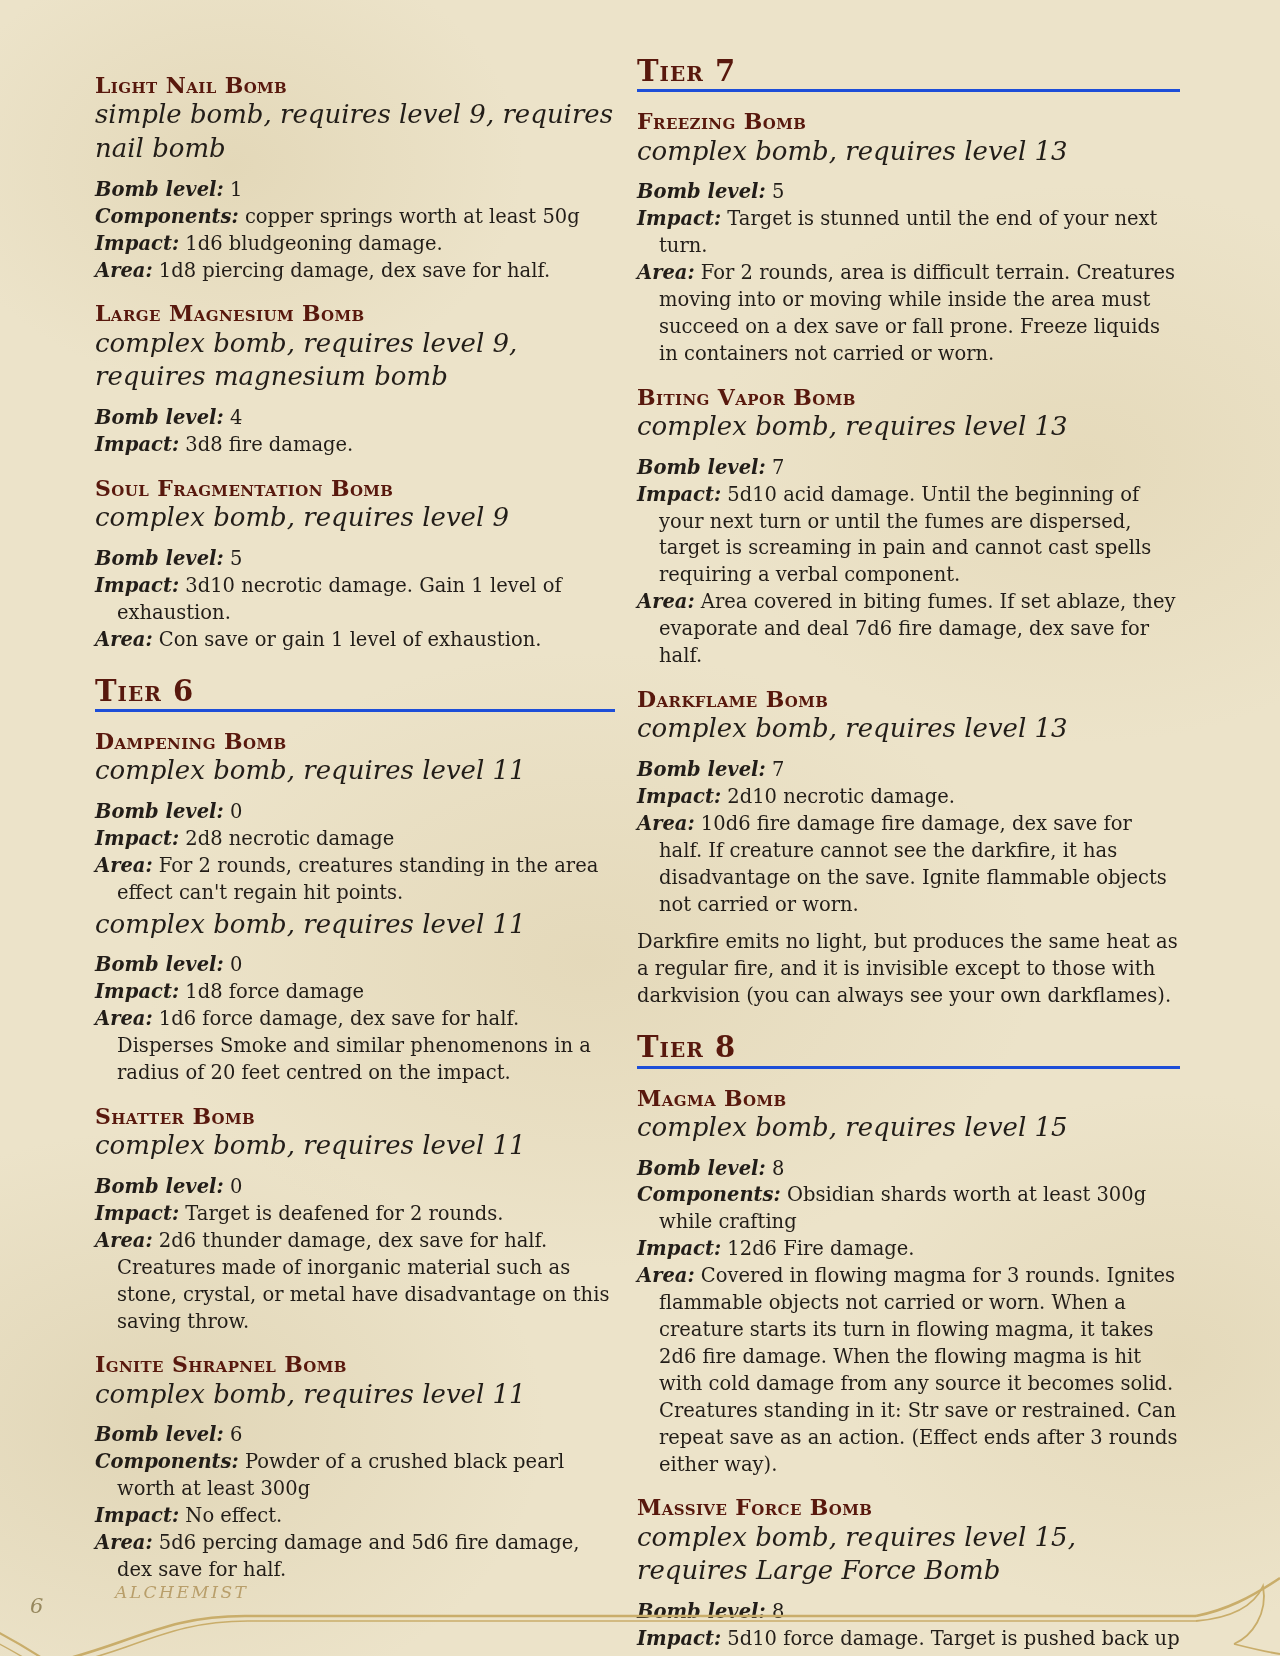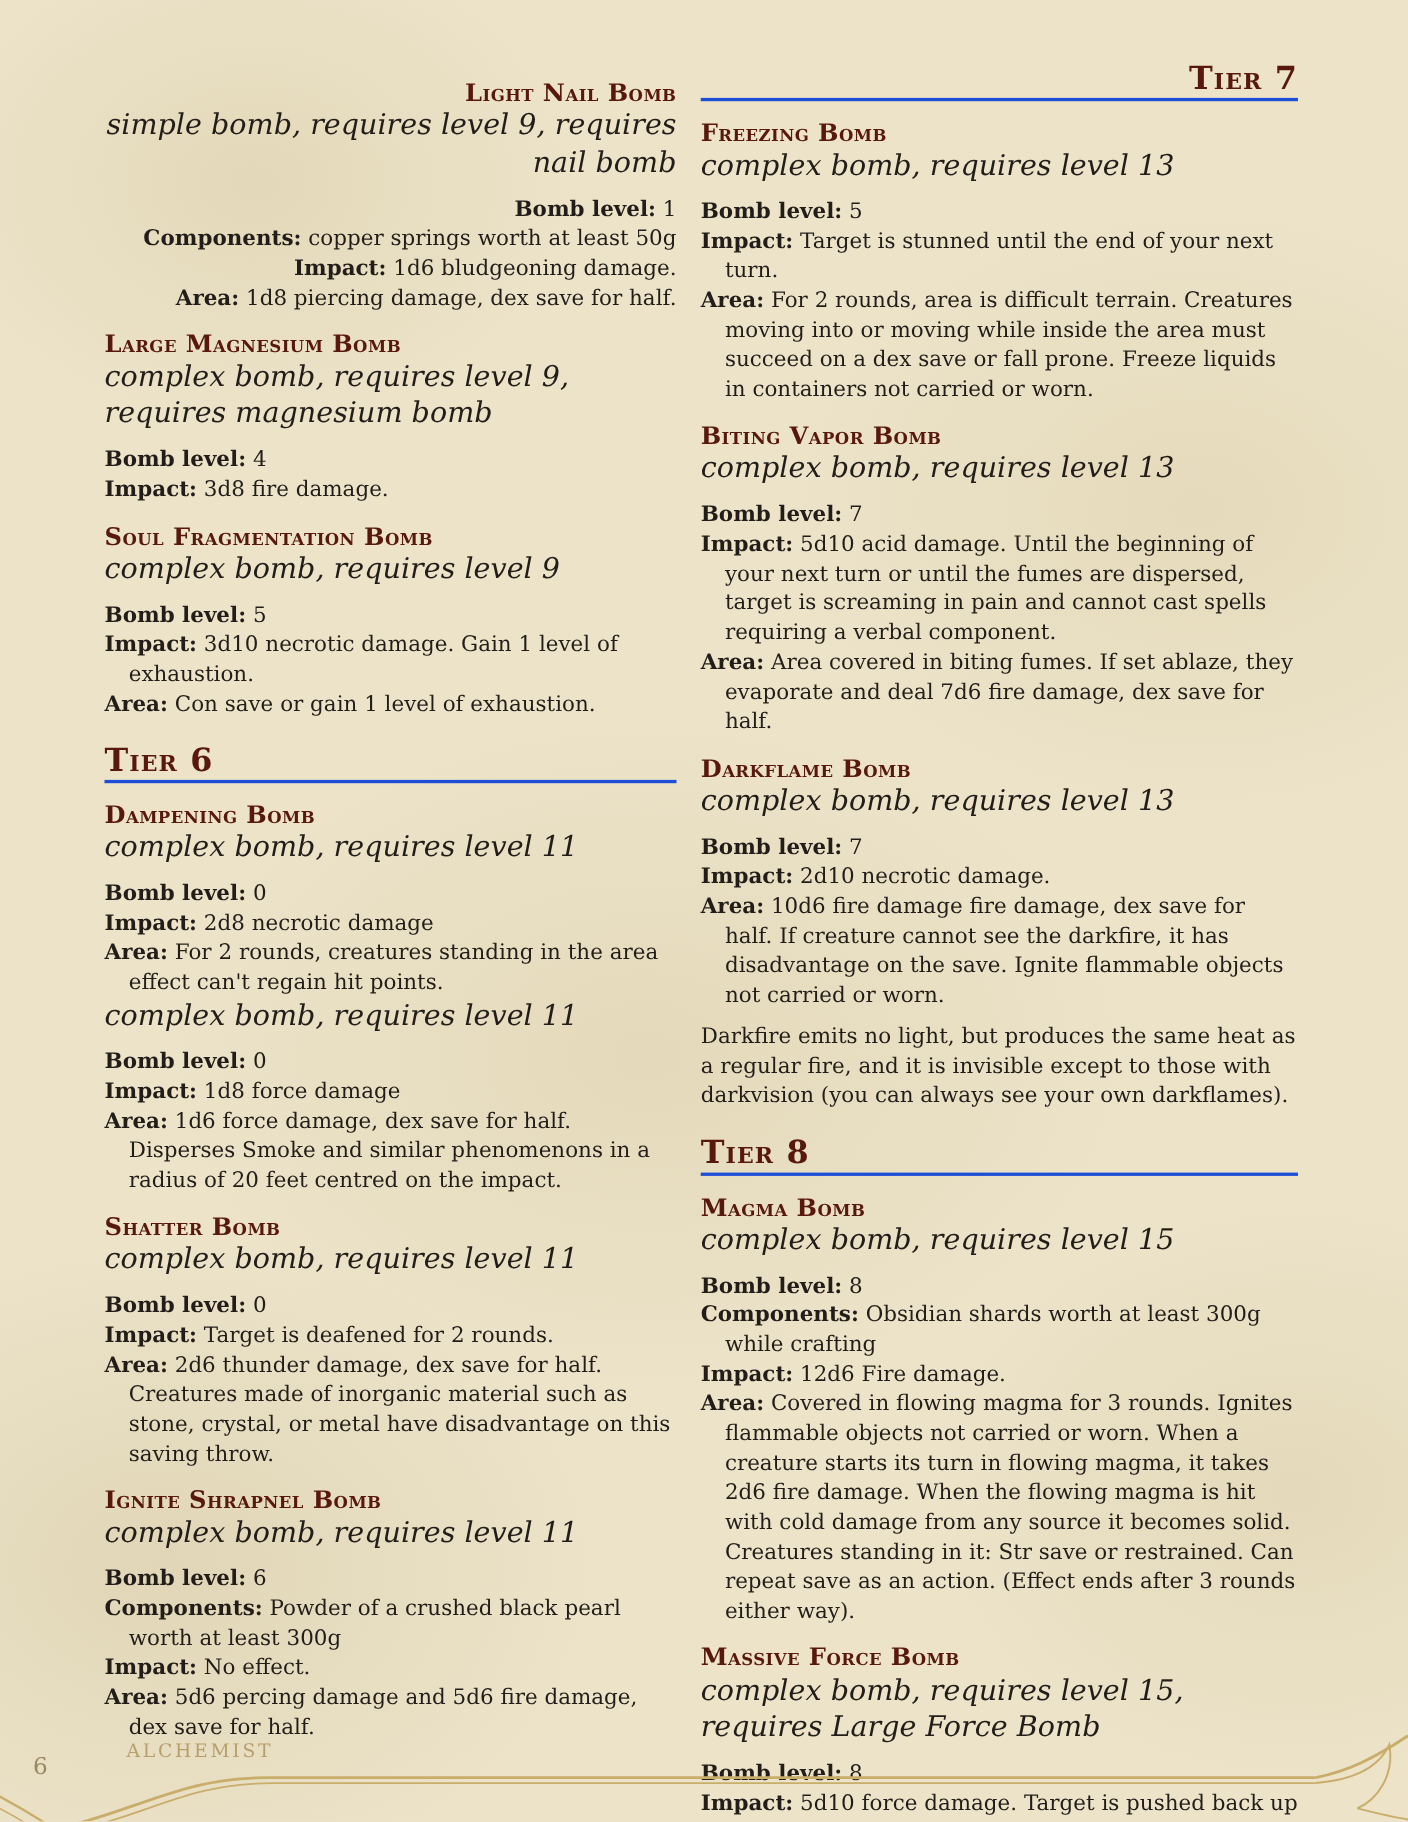--- a/index.html
+++ b/index.html
@@ -13,41 +13,41 @@
       radial-gradient(ellipse 620px 430px at 46% 58%, rgba(208,191,148,.28), transparent 72%),
       radial-gradient(ellipse 560px 420px at 12% 86%, rgba(203,188,147,.34), transparent 70%),
       radial-gradient(ellipse 480px 380px at 92% 82%, rgba(210,194,152,.30), transparent 70%),
       #ece3c9;
   }
   .columns{
     position:absolute;left:95px;top:56px;width:1085px;
     display:grid;grid-template-columns:520px 543px;column-gap:22px;
     align-items:start;
   }
-  .col > :first-child{margin-top:0 !important;text-align:right;}
+  .col > :first-child{margin-top:0 !important;}
   h2.tier{
     font-size:29px;line-height:1.05;margin:22px 0 10px;
     color:#58180d;font-variant:small-caps;font-weight:bold;letter-spacing:1px;
     border-bottom:3px solid #1d4ed8;padding-bottom:3px;
   }
   h3.bomb-name{
     font-size:22px;line-height:1.1;margin:17px 0 0;
     color:#58180d;font-variant:small-caps;font-weight:bold;letter-spacing:.4px;
   }
   p.subtitle{
     margin:1px 0 11px;font-style:italic;font-size:26px;line-height:1.3;
   }
   p.prop{
     margin:0;font-size:19.5px;line-height:1.38;
     padding-left:22px;text-indent:-22px;
   }
-  p.prop b{font-weight:bold;}
+  p.prop b{font-weight:bold;font-style:italic;}
   p.note{margin:11px 0 0;font-size:19.5px;line-height:1.38;}
   section.bomb{margin:0;}
-  .footer{position:absolute;left:0;top:1536px;width:1280px;height:120px;}
+  .footer{position:absolute;left:0;top:1536px;width:1280px;height:120px;font-style:italic;}
   .footer svg{position:absolute;left:0;top:0;}
   .footer-label{
     position:absolute;left:115px;top:46px;
     font-size:17px;letter-spacing:2.5px;color:#b89e6a;
   }
   .page-number{
     position:absolute;left:30px;top:58px;
     font-size:21px;color:#97885e;
   }
 </style>

